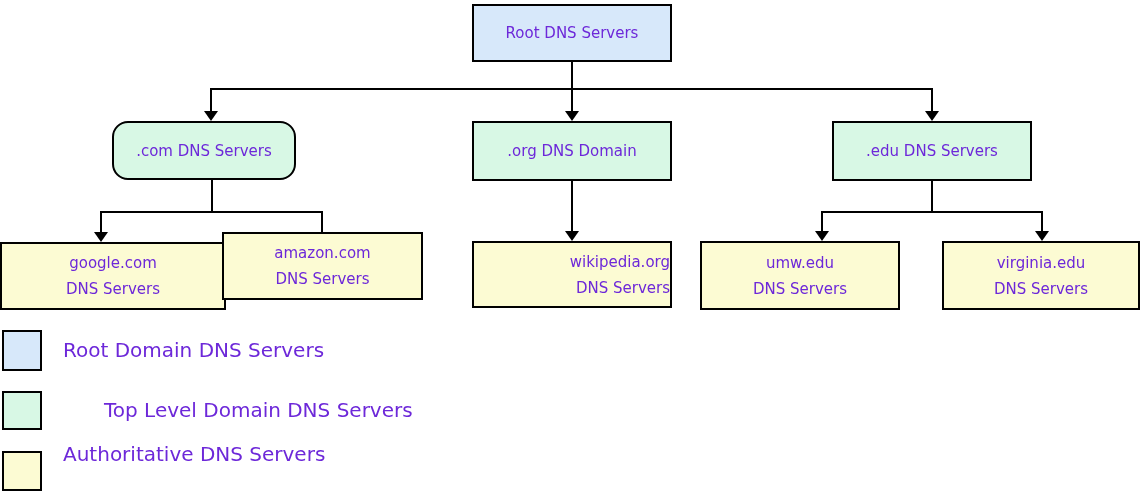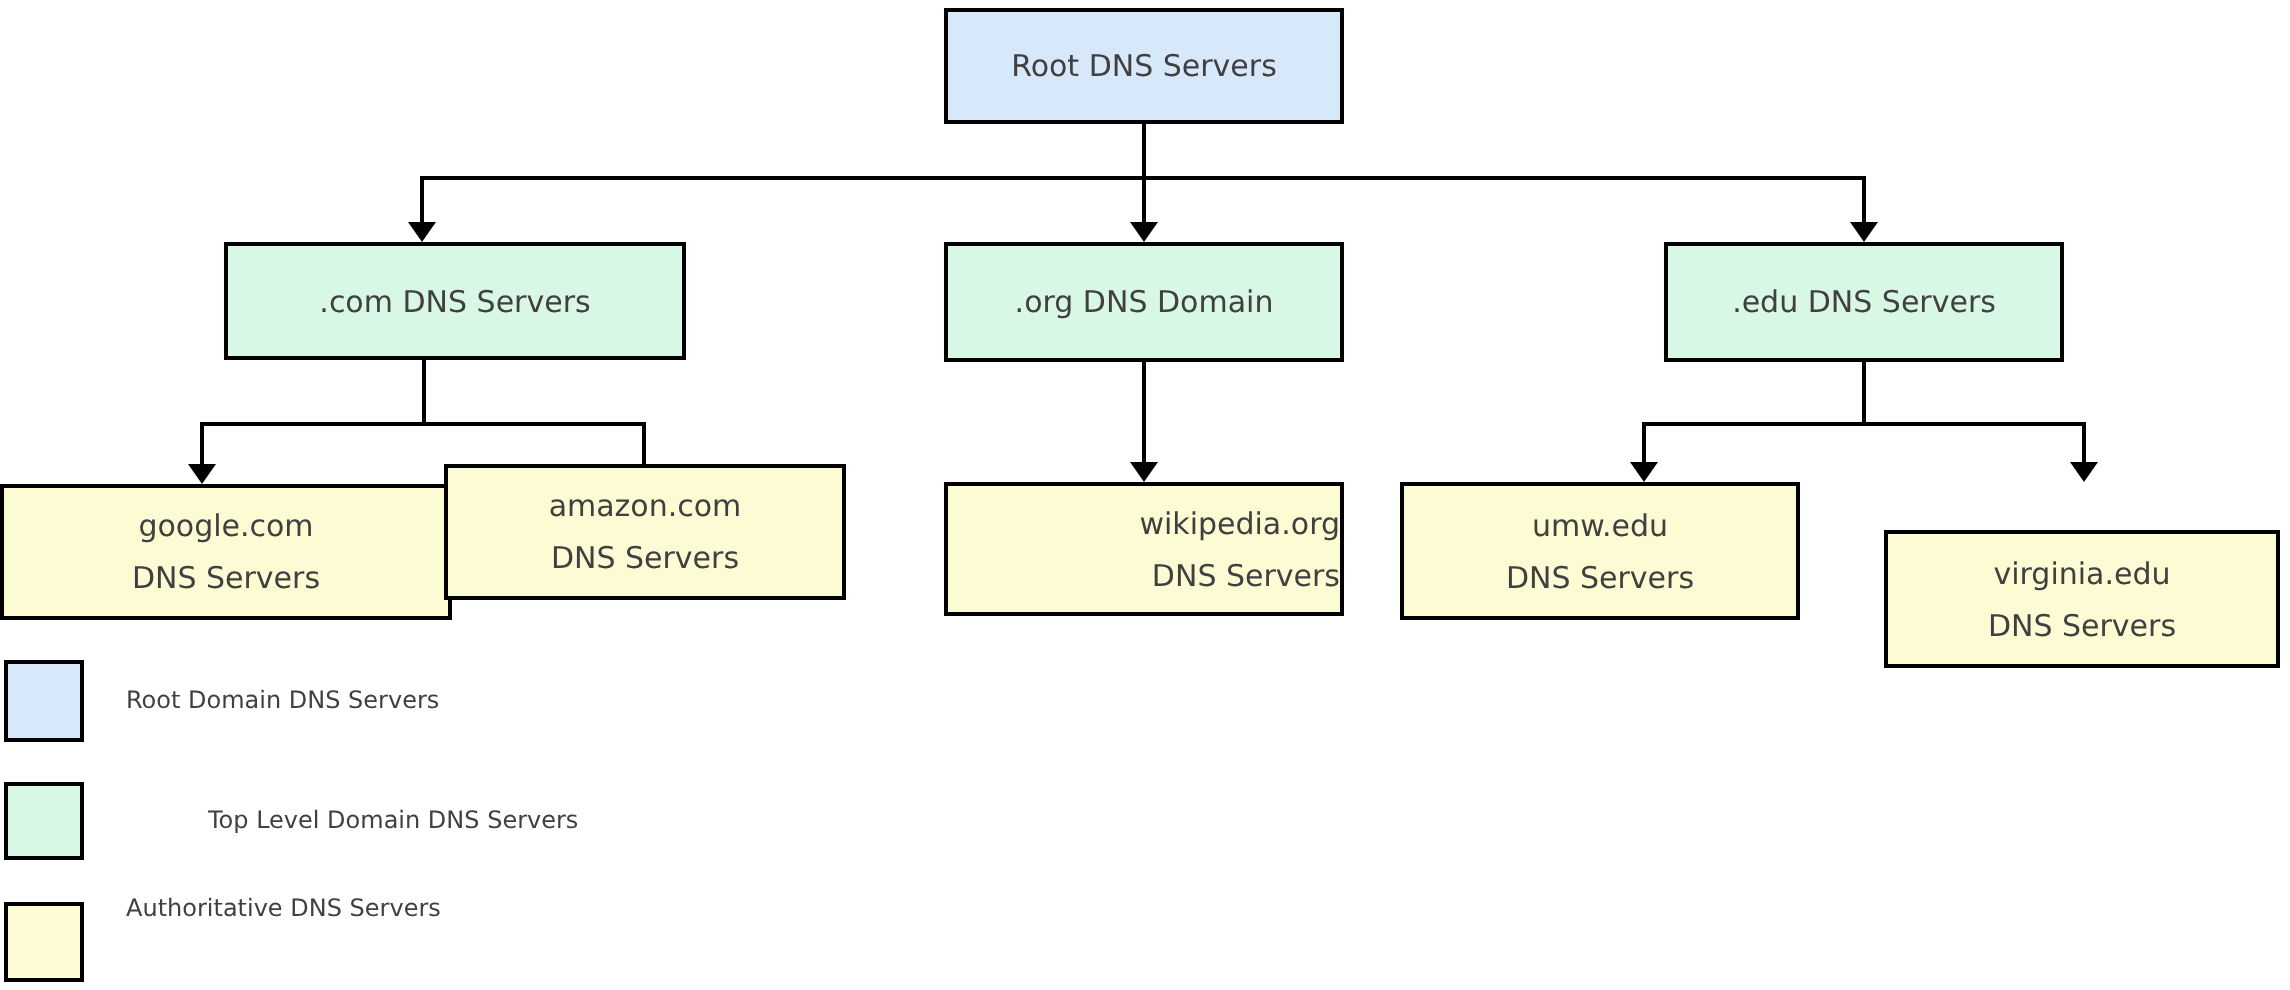--- a/index.html
+++ b/index.html
@@ -2,21 +2,21 @@
 <html><head>
 <meta charset="utf-8">
 <style>
   html, body { margin: 0; padding: 0; background: #ffffff; }
   .canvas {
     position: relative;
     width: 1145px;
     height: 495px;
     background: #ffffff;
     font-family: "DejaVu Sans", sans-serif;
-    color: #404040;
+    color: #6d28d9;
     overflow: hidden;
   }
   .node {
     position: absolute;
     box-sizing: border-box;
     border: 2px solid #000000;
     display: flex;
     flex-direction: column;
     align-items: center;
     justify-content: center;
@@ -40,21 +40,21 @@
   .legend-swatch {
     position: absolute;
     box-sizing: border-box;
     border: 2px solid #000000;
     width: 40px;
     height: 40px;
   }
   .legend-label {
     position: absolute;
     left: 63px;
-    font-size: 12px;
+    font-size: 20px;
     line-height: 21px;
     white-space: nowrap;
   }
 </style>
 </head>
 <body>
 
 <div class="canvas">
 
   <div class="edge" style="left:571px; top:62px; width:2px; height:49px;"></div>
@@ -79,21 +79,21 @@
   <div class="edge" style="left:821px; top:211px; width:222px; height:2px;"></div>
   <div class="edge" style="left:821px; top:211px; width:2px; height:22px;"></div>
   <div class="edge" style="left:1041px; top:211px; width:2px; height:22px;"></div>
   <div class="arrow" style="left:815px; top:231px;"></div>
   <div class="arrow" style="left:1035px; top:231px;"></div>
 
   <div class="node" style="left: 472px; top: 4px; width: 200px; height: 58px; background: rgb(215, 232, 250);">
     <span>Root DNS Servers</span>
   </div>
 
-  <div class="node" style="left: 112px; top: 121px; width: 231px; height: 59px; background: rgb(216, 248, 229);">
+  <div class="node" style="left: 112px; top: 121px; width: 184px; height: 59px; background: rgb(216, 248, 229); border-radius: 16px;">
     <span>.com DNS Servers</span>
   </div>
 
   <div class="node" style="left: 472px; top: 121px; width: 200px; height: 60px; background: rgb(216, 248, 229);">
     <span>.org DNS Domain</span>
   </div>
 
   <div class="node" style="left: 832px; top: 121px; width: 200px; height: 60px; background: rgb(216, 248, 229);">
     <span>.edu DNS Servers</span>
   </div>
@@ -111,21 +111,21 @@
   <div class="node" style="left: 472px; top: 241px; width: 200px; height: 67px; background: rgb(252, 251, 211); align-items: flex-end;">
     <span>wikipedia.org</span>
     <span>DNS Servers</span>
   </div>
 
   <div class="node" style="left: 700px; top: 241px; width: 200px; height: 69px; background: rgb(252, 251, 211);">
     <span>umw.edu</span>
     <span>DNS Servers</span>
   </div>
 
-  <div class="node" style="left: 942px; top: 241px; width: 198px; height: 69px; background: rgb(252, 251, 211); margin-top: 24px;">
+  <div class="node" style="left: 942px; top: 241px; width: 198px; height: 69px; background: rgb(252, 251, 211);">
     <span>virginia.edu</span>
     <span>DNS Servers</span>
   </div>
 
   <div class="legend-swatch" style="left: 2px; top: 330px; height: 41px; background: rgb(215, 232, 250);"></div>
   <div class="legend-label" style="top:340px;">Root Domain DNS Servers</div>
 
   <div class="legend-swatch" style="left: 2px; top: 391px; height: 39px; background: rgb(216, 248, 229);"></div>
   <div class="legend-label" style="top:400px;margin-left:41px;">Top Level Domain DNS Servers</div>
 

